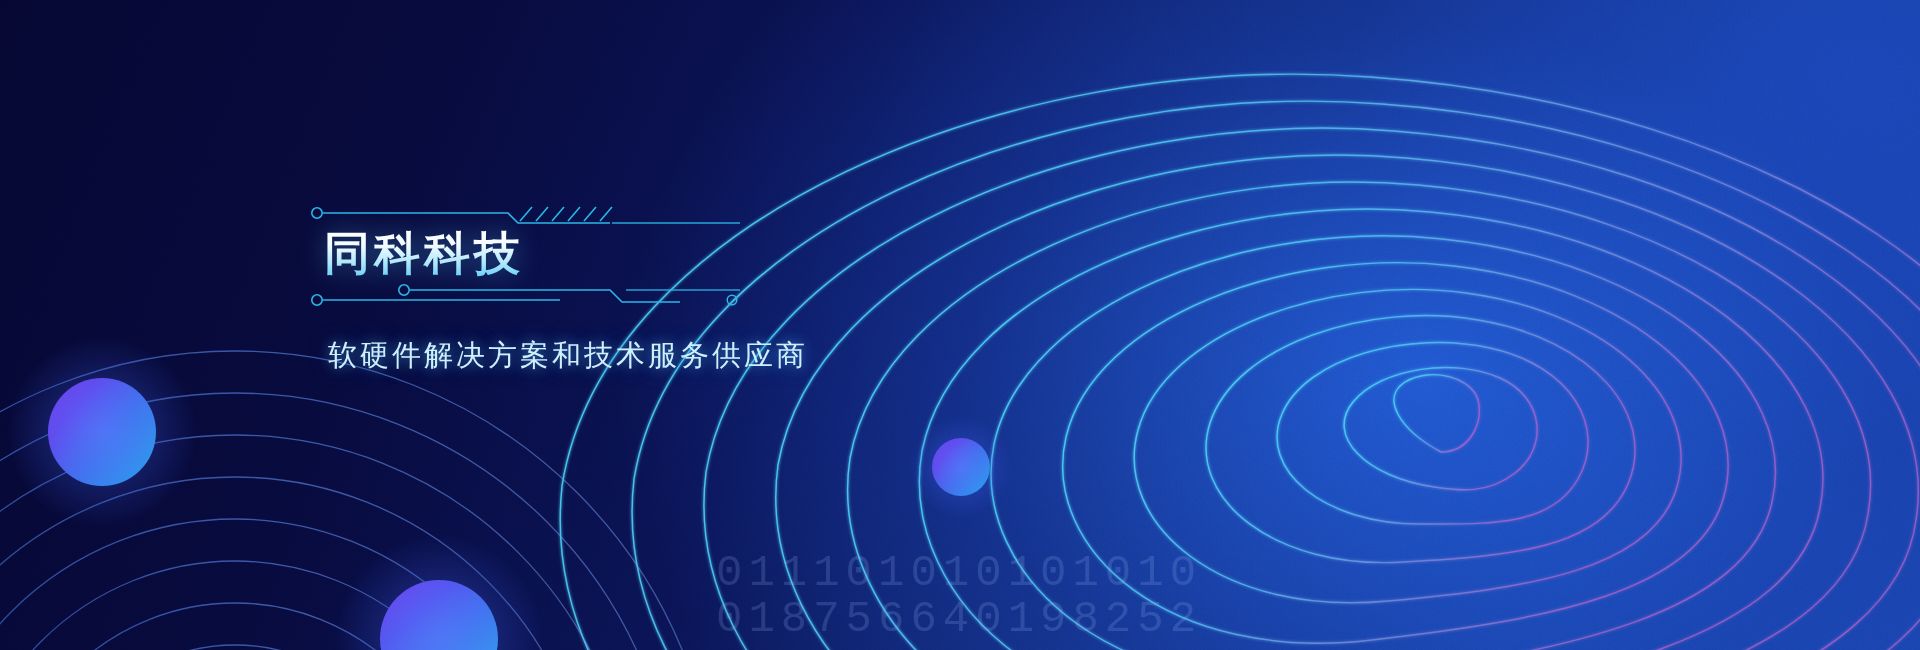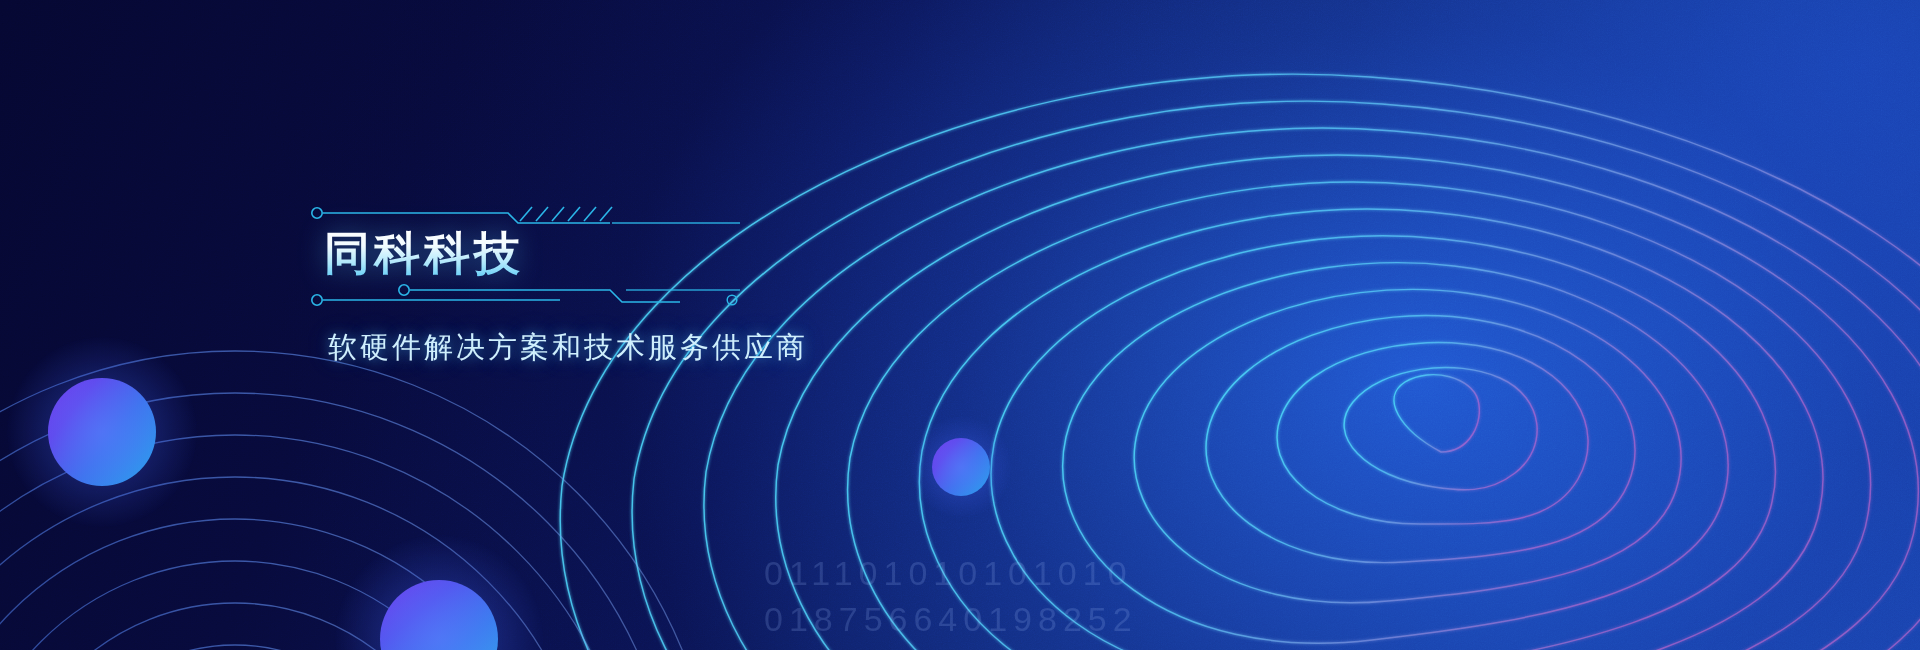--- a/index.html
+++ b/index.html
@@ -39,23 +39,23 @@
   .orb::after{content:"";position:absolute;inset:-38%;border-radius:50%;
        background:radial-gradient(circle,rgba(86,120,250,0.55) 0%,rgba(60,90,230,0.22) 42%,rgba(40,70,200,0) 72%);
        z-index:-1;}
   #orb-large{left:48px;top:378px;width:108px;height:108px;}
   #orb-medium{left:380px;top:580px;width:118px;height:118px;
        background:linear-gradient(140deg,#7d3ef3 0%,#5a56f2 30%,#3b87f1 62%,#2fc3f0 100%);}
   #orb-small{left:932px;top:438px;width:58px;height:58px;}
 
   
   #binary-block{position:absolute;left:716px;top:550px;
-      font-family:Liberation Sans, sans-serif;
-      font-size:34px;letter-spacing:6px;line-height:46px;
-      color:rgba(150,178,245,0.20);white-space:nowrap;user-select:none;margin-left:48px;}
+      font-family:Liberation Mono, monospace;
+      font-size:44px;letter-spacing:6px;line-height:46px;
+      color:rgba(150,178,245,0.20);white-space:nowrap;user-select:none;}
   #binary-block div{white-space:nowrap;}
 
   
   #text-block{position:absolute;left:310px;top:205px;width:560px;}
 
   
   .deco{position:relative;height:18px;}
   .deco svg{position:absolute;left:0;top:0;overflow:visible;}
 
   #brand-title{
@@ -65,21 +65,21 @@
     letter-spacing:4px;
     line-height:1.06;
     background:linear-gradient(180deg,#ffffff 0%,#f2fbff 34%,#a9e6fb 72%,#63cdf6 100%);
     -webkit-background-clip:text;background-clip:text;
     color:transparent;-webkit-text-fill-color:transparent;
     text-shadow:none;
     filter:drop-shadow(0 0 14px rgba(86,190,250,0.45));
     white-space:nowrap;
   }
   #brand-subtitle{
-    margin:26px 0 0 18px;
+    margin:34px 0 0 18px;
     font-size:29px;
     letter-spacing:3px;
     color:#cfeffd;
     text-shadow:0 0 12px rgba(78,190,250,0.55),0 0 26px rgba(50,150,240,0.30);
     white-space:nowrap;
   }
 </style>
 </head>
 <body>
 

